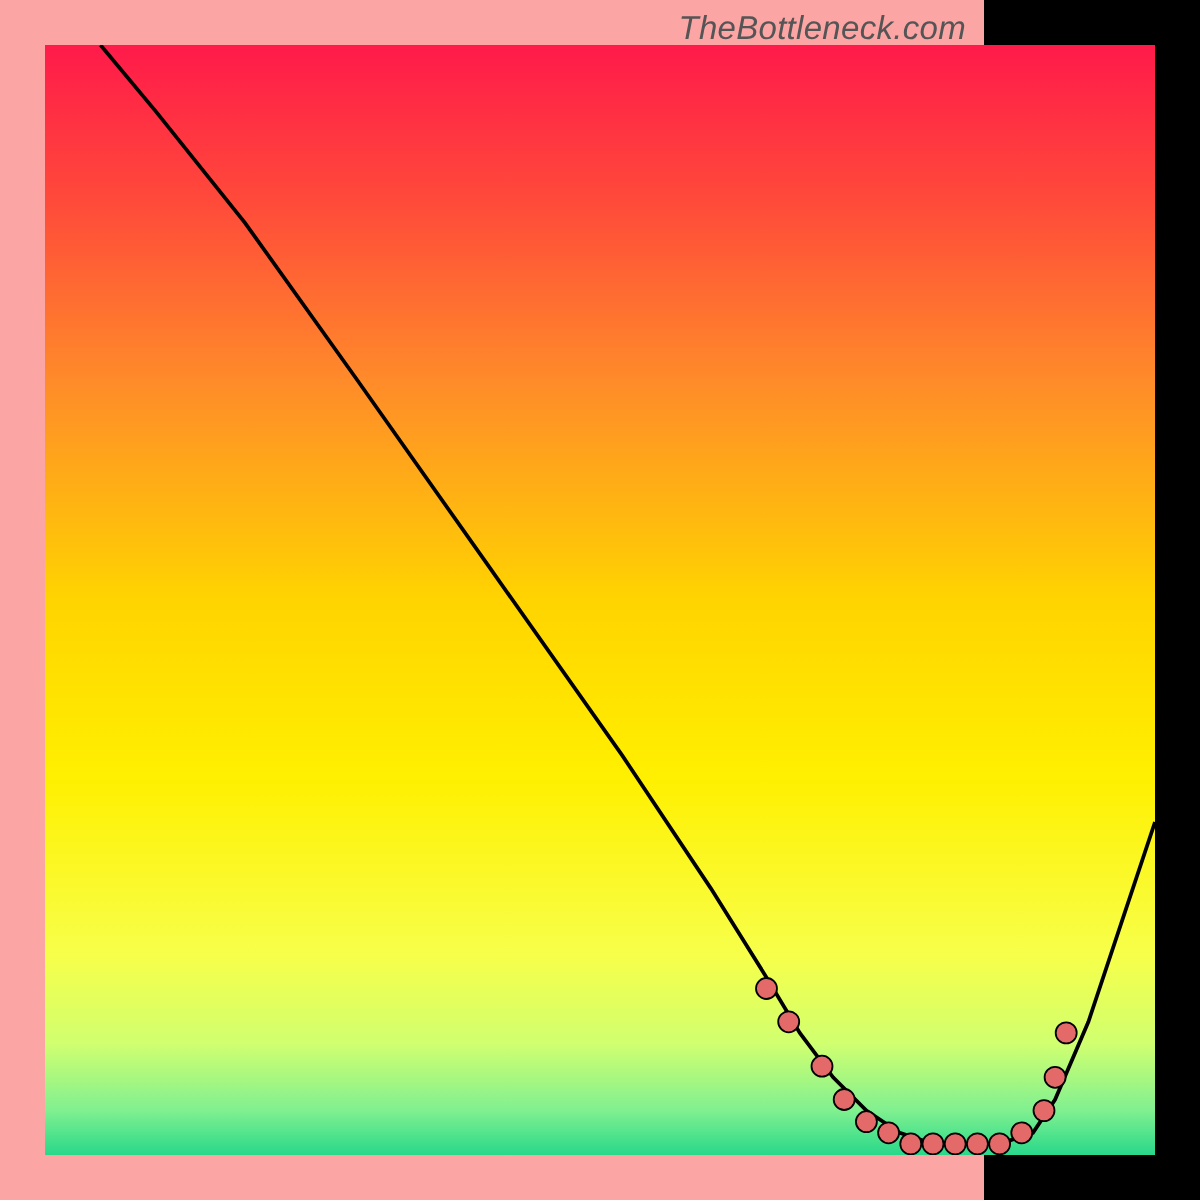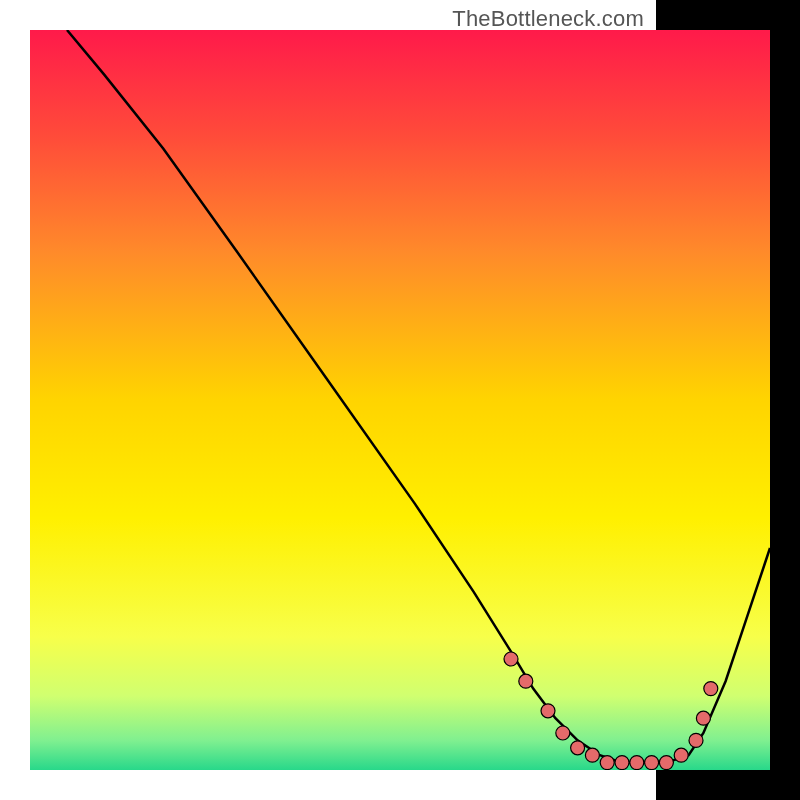--- a/index.html
+++ b/index.html
@@ -7,21 +7,22 @@
     padding: 0;
     width: 800px;
     height: 800px;
     background: #000;
     font-family: Arial, Helvetica, sans-serif;
   }
   .canvas {
     position: relative;
     width: 656px;
     height: 800px;
-    background: #ffffff;
+    background: #fca5a5;
+    font-style: italic;
   }
   .watermark {
     position: absolute;
     top: 6px;
     right: 12px;
     color: #555;
     font-size: 22px;
     font-weight: 500;
     letter-spacing: 0.2px;
     z-index: 50;

